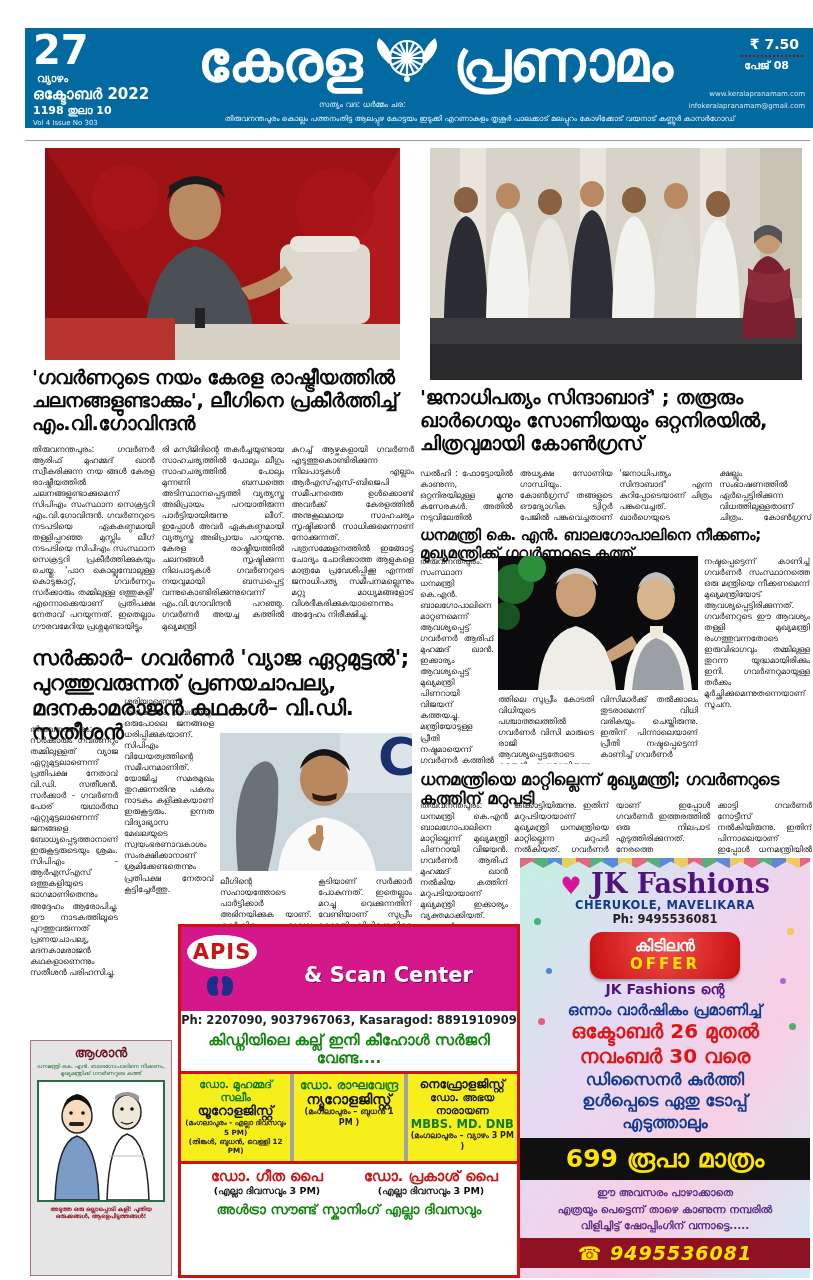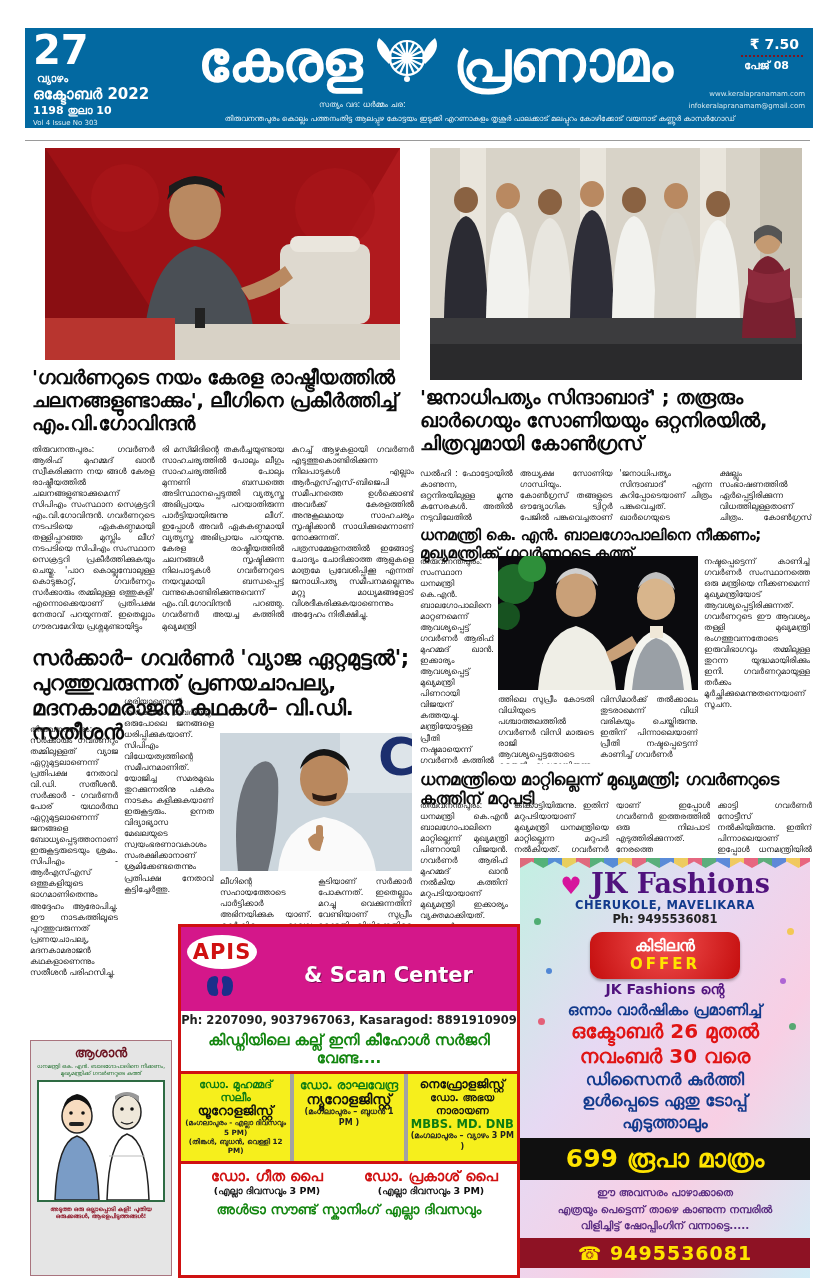--- a/index.html
+++ b/index.html
@@ -74,21 +74,21 @@
   .jk-badge { width:150px; margin:6px auto 2px; background:radial-gradient(circle at 50% 20%,#f25050,#c40d0d); border-radius:12px; padding:5px 4px 6px; box-shadow:0 2px 3px rgba(0,0,0,.3); }
   .jk-badge-l1 { color:#fff; font-weight:bold; font-size:16px; line-height:1.1; }
   .jk-badge-l2 { color:#ffe400; font-weight:bold; font-size:15px; letter-spacing:3px; }
   .jk-of { font-size:14px; font-weight:bold; color:#50127d; margin-top:2px; }
   .jk-l1 { font-size:15px; font-weight:bold; color:#123a8c; margin-top:3px; }
   .jk-big { font-size:20px; font-weight:bold; color:#e01414; line-height:1.25; }
   .jk-blue { font-size:16.5px; font-weight:bold; color:#123a8c; line-height:1.3; }
   .jk-band { background:#101010; margin-top:5px; padding:6px 0; }
   .jk-band span { color:#ffe400; font-size:25px; font-weight:bold; }
   .jk-small { font-size:10.5px; font-weight:bold; color:#5a2d82; line-height:1.55; margin-top:4px; }
-  .jk-phband { background:#8e1224; margin-top:5px; padding:4px 0; }
+  .jk-phband { background:#8e1224; margin-top:5px; padding:4px 0;font-style:italic; }
   .jk-phband span { color:#ffe400; font-size:19px; font-weight:bold; letter-spacing:1px; }
   .conf { position:absolute; border-radius:50%; opacity:.8; }
 </style>
 </head>
 <body>
 
 <div id="page">
 
   <header class="abs masthead">
     <div class="mh-day">27</div>

